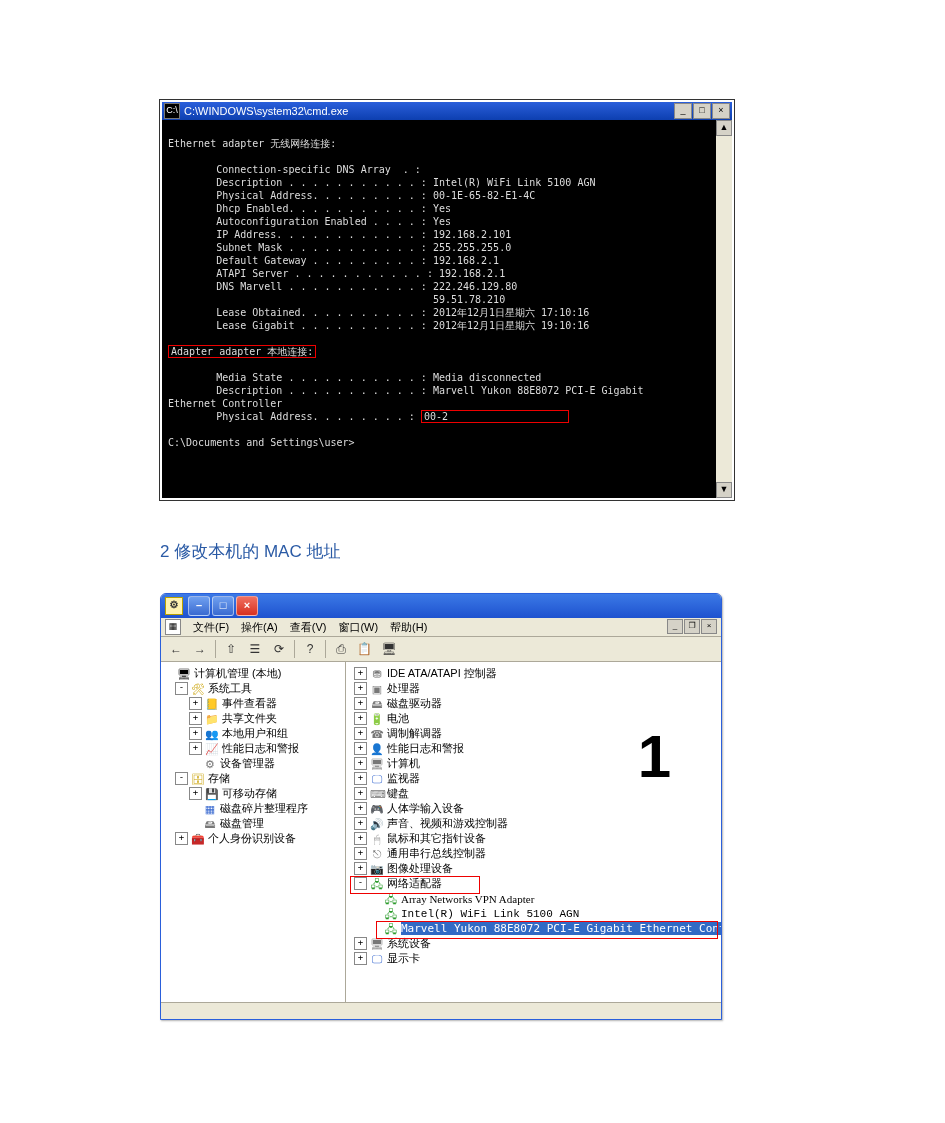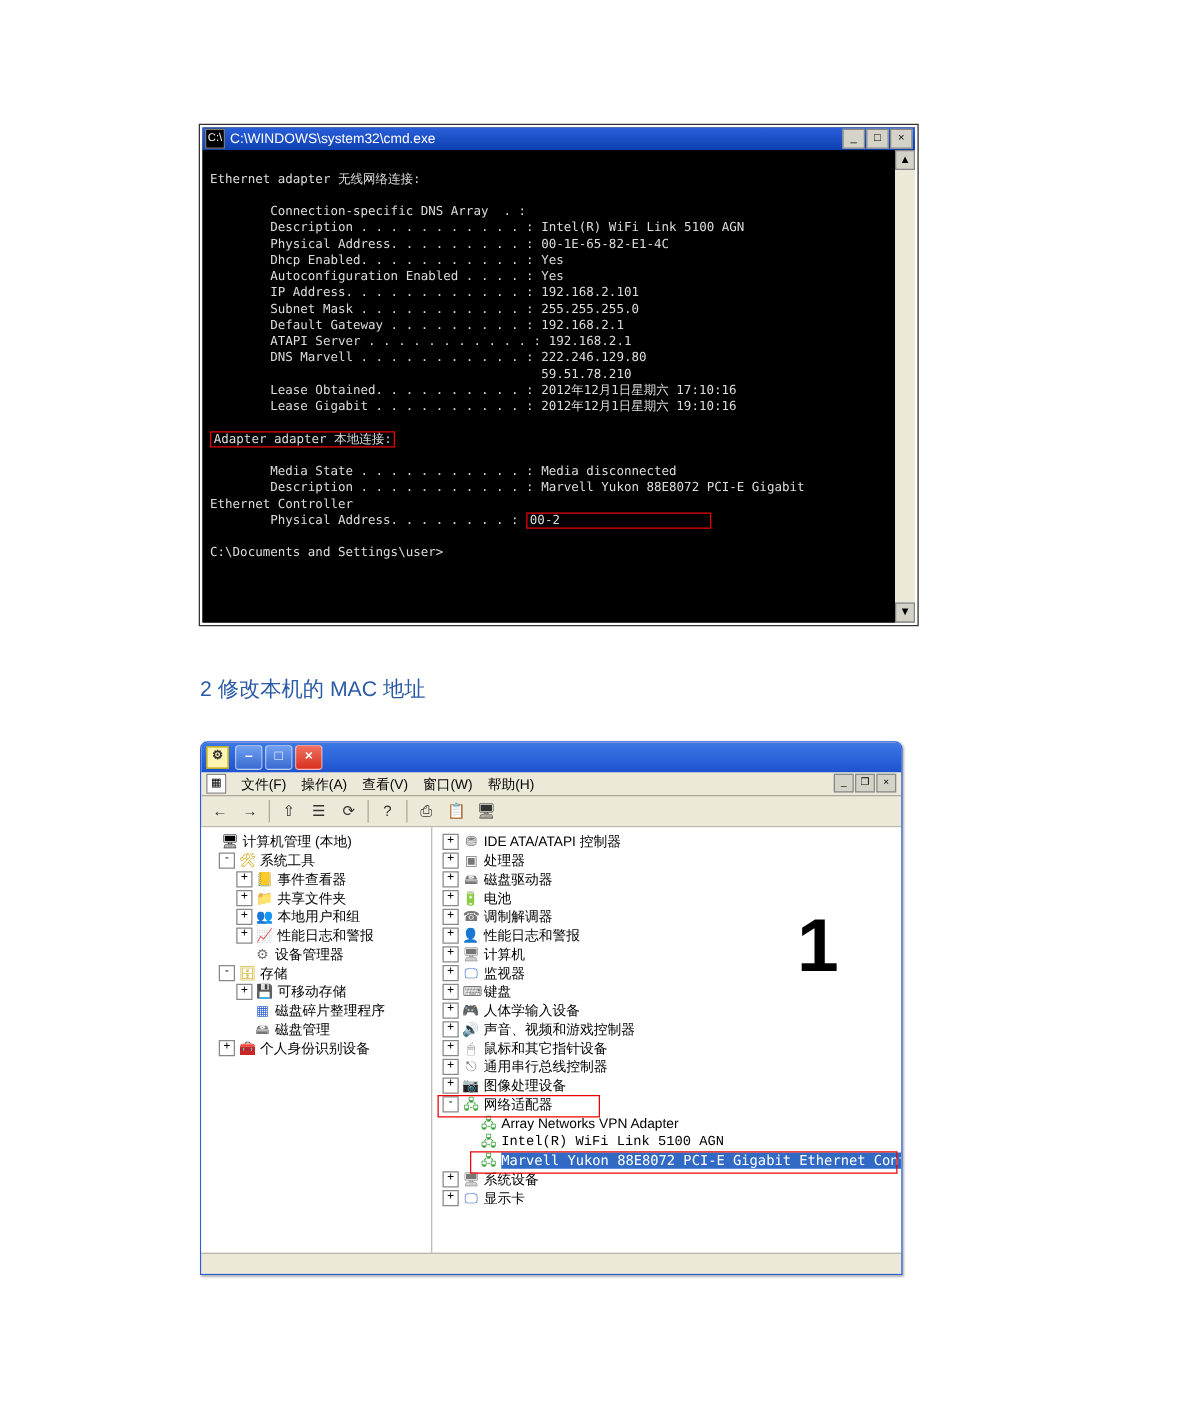--- a/index.html
+++ b/index.html
@@ -487,21 +487,21 @@
             <span class="label">图像处理设备</span>
           </div>
 
         <div class="tree-item" style="padding-left:6px">
           <span class="expander">-</span>
           <span class="ticon2 ic-green">🖧</span>
           <span class="label">网络适配器</span>
         </div>
         <div class="tree-item" style="padding-left:36px">
             <span class="ticon2 ic-green">🖧</span>
-            <span class="label" style="font-family:Liberation Sans, sans-serif">Array Networks VPN Adapter</span>
+            <span class="label" style="font-family:Liberation Serif, serif">Array Networks VPN Adapter</span>
           </div>
         <div class="tree-item" style="padding-left:36px">
             <span class="ticon2 ic-green">🖧</span>
             <span class="label" style="font-family:Liberation Mono, monospace">Intel(R) WiFi Link 5100 AGN</span>
           </div>
         <div class="tree-item selected" style="padding-left:36px">
             <span class="ticon2 ic-green">🖧</span>
             <span class="label" style="font-family:monospace">Marvell Yukon 88E8072 PCI-E Gigabit Ethernet Controlle</span>
           </div>
 

